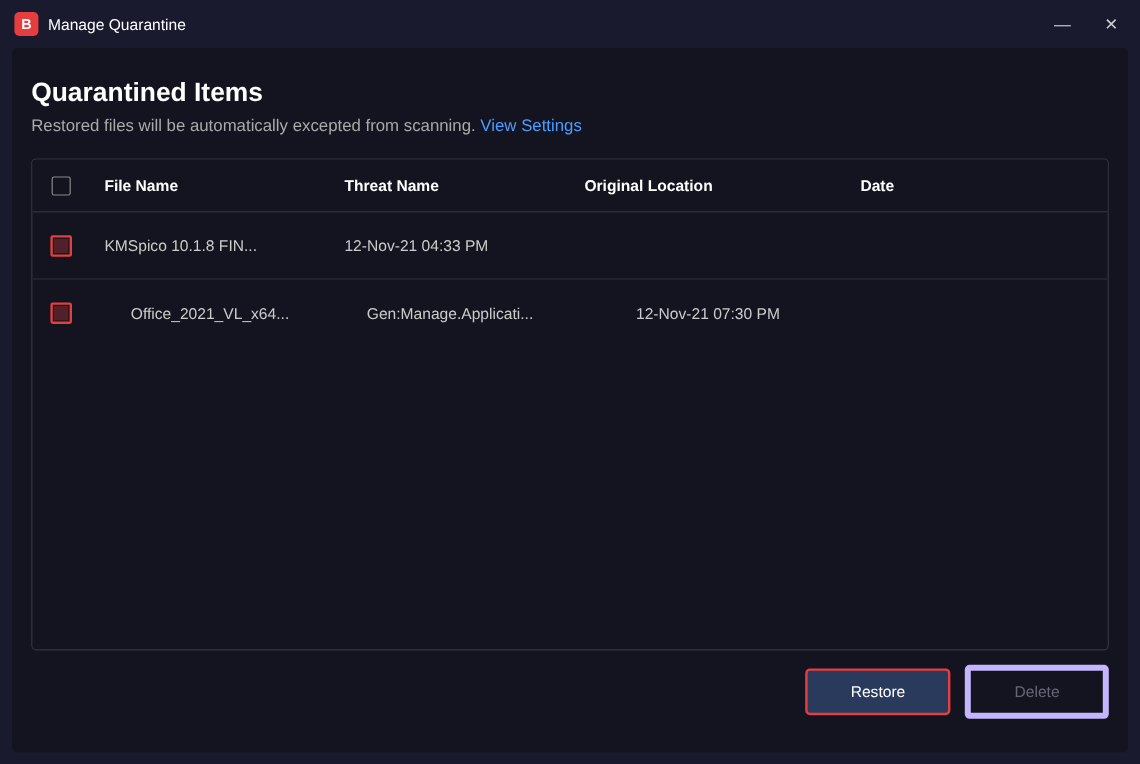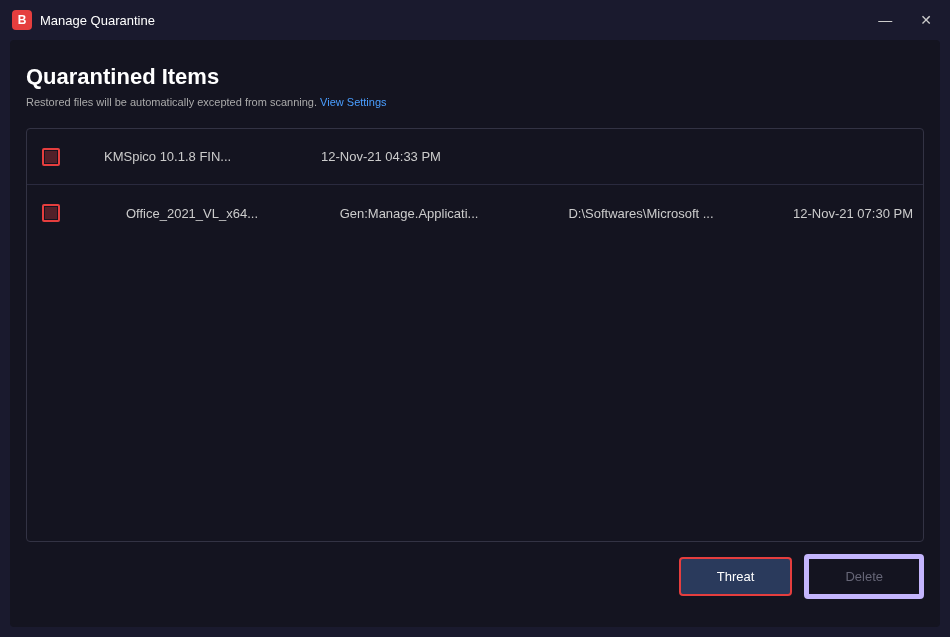--- a/index.html
+++ b/index.html
@@ -82,21 +82,21 @@
 
     .page-title {
       color: #ffffff;
       font-size: 22px;
       font-weight: 700;
       margin-bottom: 6px;
     }
 
     .subtitle {
       color: #aaaaaa;
-      font-size: 11px;
+      font-size: 14px;
       margin-bottom: 20px;
     }
 
     .subtitle-link {
       color: #4a9eff;
       cursor: pointer;
       text-decoration: none;
     }
 
     
@@ -145,21 +145,20 @@
       overflow-y: auto;
     }
 
     .table-row {
       display: grid;
       grid-template-columns: 48px 200px 200px 230px 160px;
       border-bottom: 1px solid #2a2a3e;
       align-items: center;
       padding: 8px 0;
       min-height: 56px;
-      gap: 17px;
     }
 
     .table-row:last-child {
       border-bottom: none;
       text-align: center;
     }
 
     .row-checkbox-cell {
       display: flex;
       align-items: center;
@@ -249,40 +248,48 @@
 
 <div class="main-content">
   <div class="page-title">Quarantined Items</div>
   <div class="subtitle">
     <span>Restored files will be automatically excepted from scanning.</span>
     <a class="subtitle-link">View Settings</a>
   </div>
 
   <div class="table-container">
 
+    <div class="table-header">
+      <div class="header-checkbox-cell">
+        <div class="checkbox-empty"></div>
+      </div>
+      <div class="table-header-cell">File Name</div>
+      <div class="table-header-cell">Threat Name</div>
+      <div class="table-header-cell">Original Location</div>
+      <div class="table-header-cell">Date</div>
+    </div>
 
     <div class="table-body">
 
       <div class="table-row">
         <div class="row-checkbox-cell">
           <div class="checkbox-checked"></div>
         </div>
         <div class="table-cell">KMSpico 10.1.8 FIN...</div>
         <div class="table-cell">12-Nov-21 04:33 PM</div>
       </div>
 
       <div class="table-row">
         <div class="row-checkbox-cell">
           <div class="checkbox-checked"></div>
         </div>
         <div class="table-cell">Office_2021_VL_x64...</div>
         <div class="table-cell">Gen:Manage.Applicati...</div>
-        <div class="table-cell">D:\Softwares\Microsoft ...</div>
         <div class="table-cell">12-Nov-21 07:30 PM</div>
       </div>
     </div>
   </div>
 
   <div class="bottom-bar">
-    <button class="btn-restore">Threat</button>
+    <button class="btn-restore">Restore</button>
     <button class="btn-delete">Delete</button>
   </div>
 </div>
 
 </body></html>

